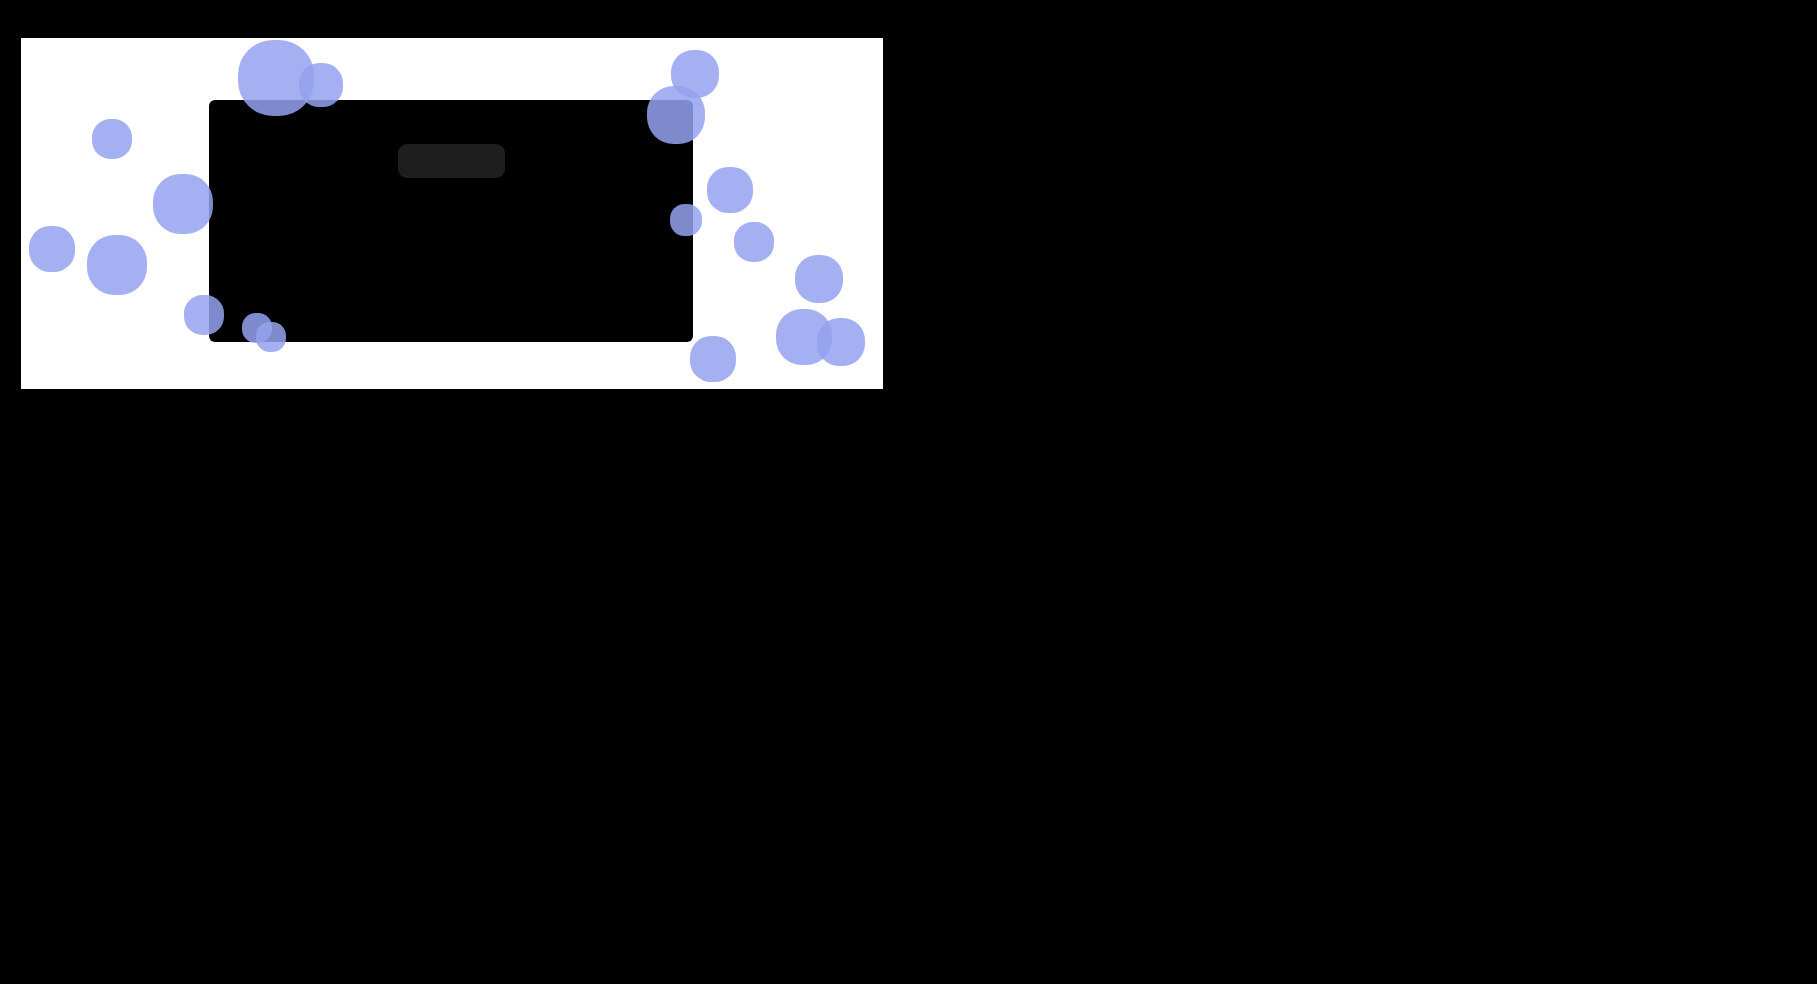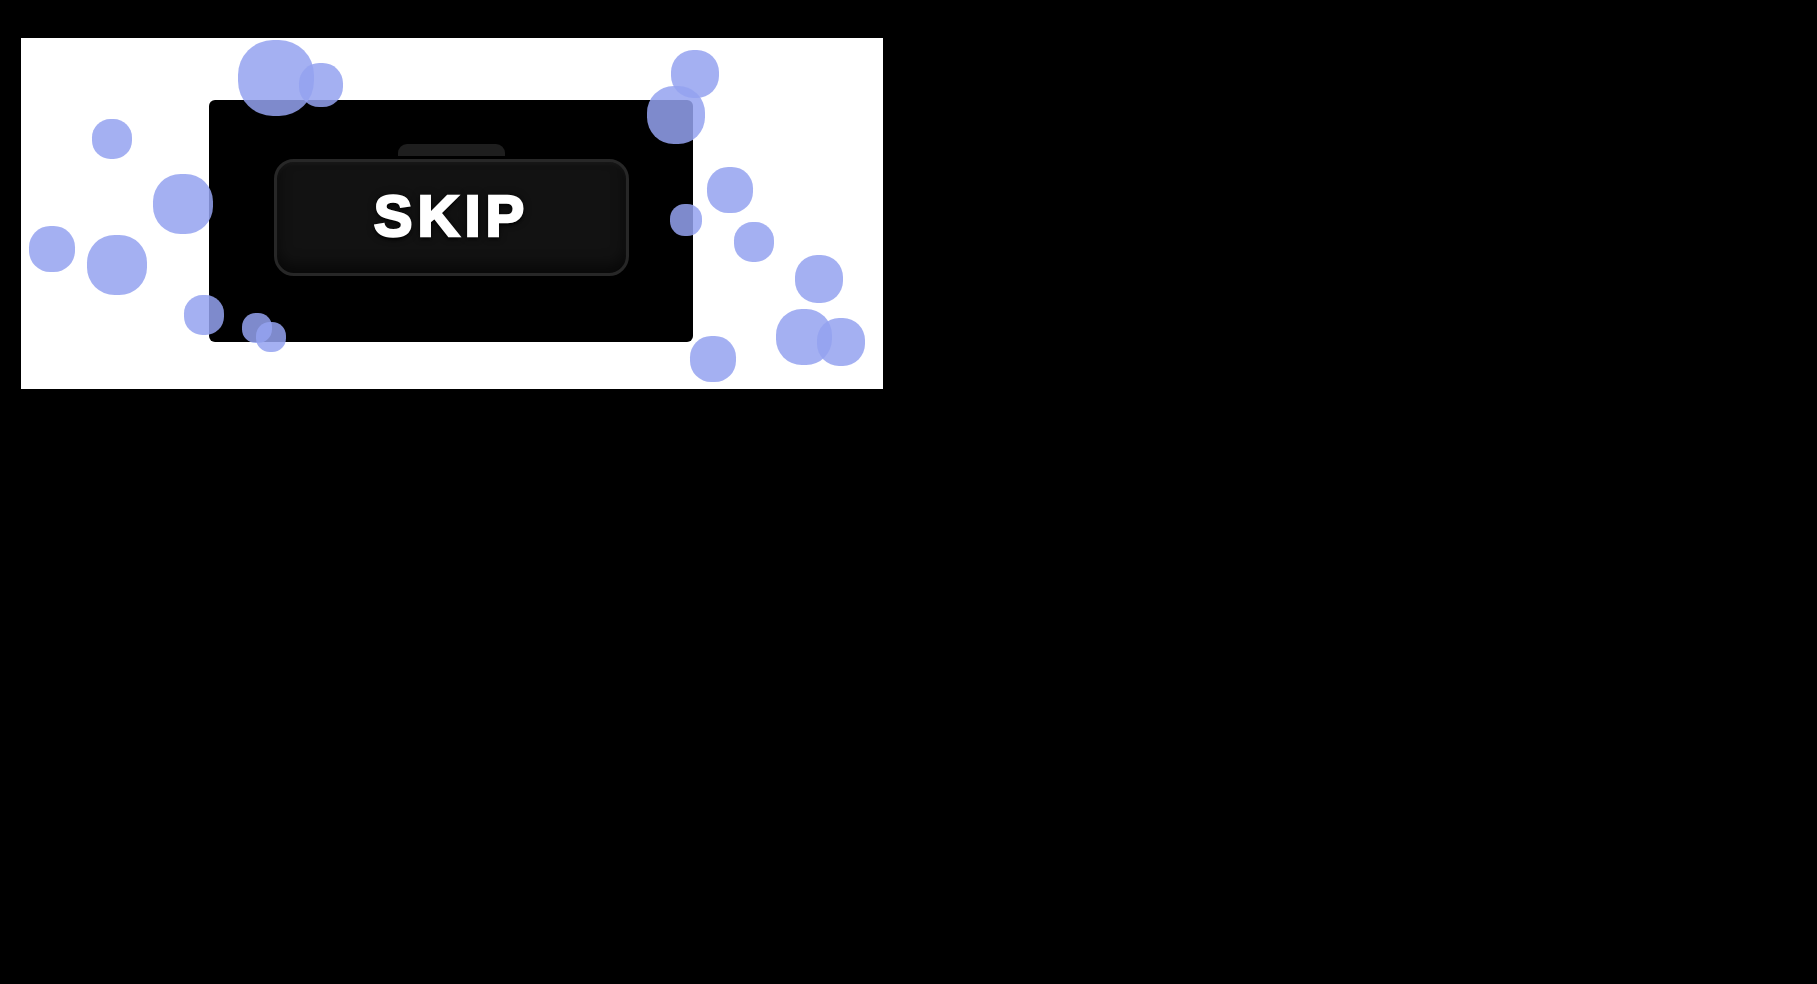--- a/index.html
+++ b/index.html
@@ -74,23 +74,20 @@
 </style>
 </head>
 <body>
 
 <div class="screen">
 
   <div class="content-panel">
 
     <div class="skip-modal">
       <div class="modal-notch"></div>
-      <div class="skip-button">
-        <span class="label">SKIP</span>
-      </div>
     </div>
 
     <div class="particle-layer">
         <div class="blob" style="left: 217px; top: 2px; width: 76px; height: 76px; background: rgba(148, 162, 240, 0.85);"></div>
         <div class="blob" style="left: 278px; top: 25px; width: 44px; height: 44px; background: rgba(148, 162, 240, 0.85);"></div>
         <div class="blob" style="left: 71px; top: 81px; width: 40px; height: 40px; background: rgba(148, 162, 240, 0.85);"></div>
         <div class="blob" style="left: 132px; top: 136px; width: 60px; height: 60px; background: rgba(148, 162, 240, 0.85);"></div>
         <div class="blob" style="left: 8px; top: 188px; width: 46px; height: 46px; background: rgba(148, 162, 240, 0.85);"></div>
         <div class="blob" style="left: 66px; top: 197px; width: 60px; height: 60px; background: rgba(148, 162, 240, 0.85);"></div>
         <div class="blob" style="left: 163px; top: 257px; width: 40px; height: 40px; background: rgba(148, 162, 240, 0.85);"></div>

